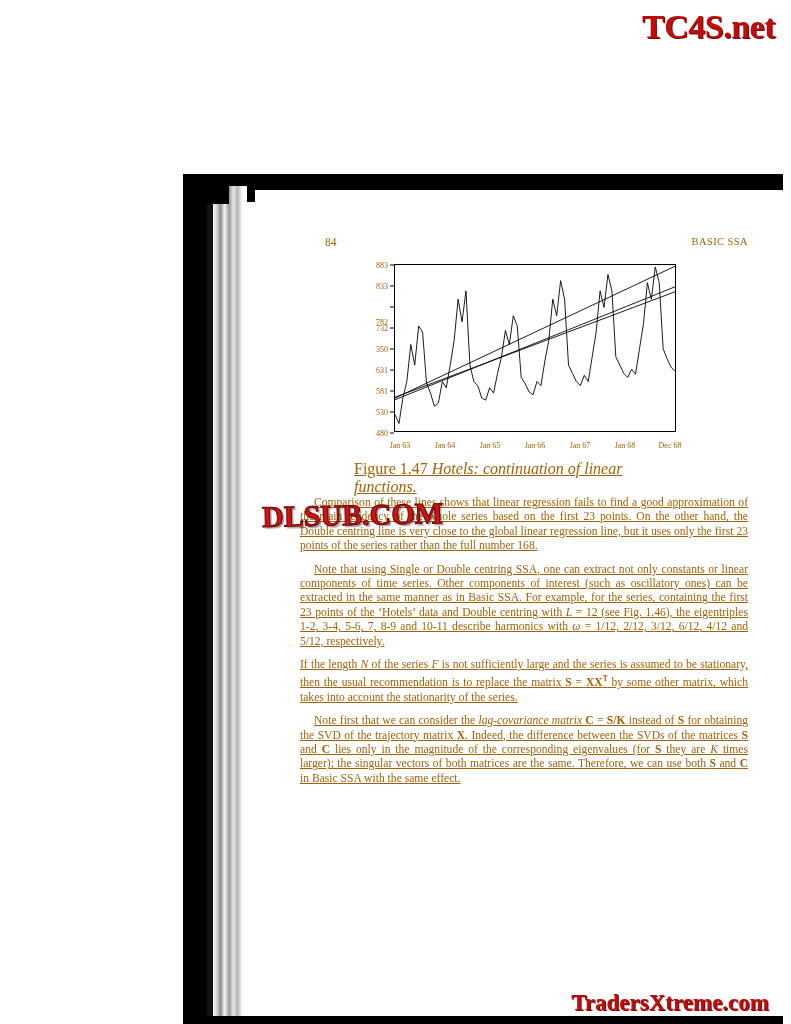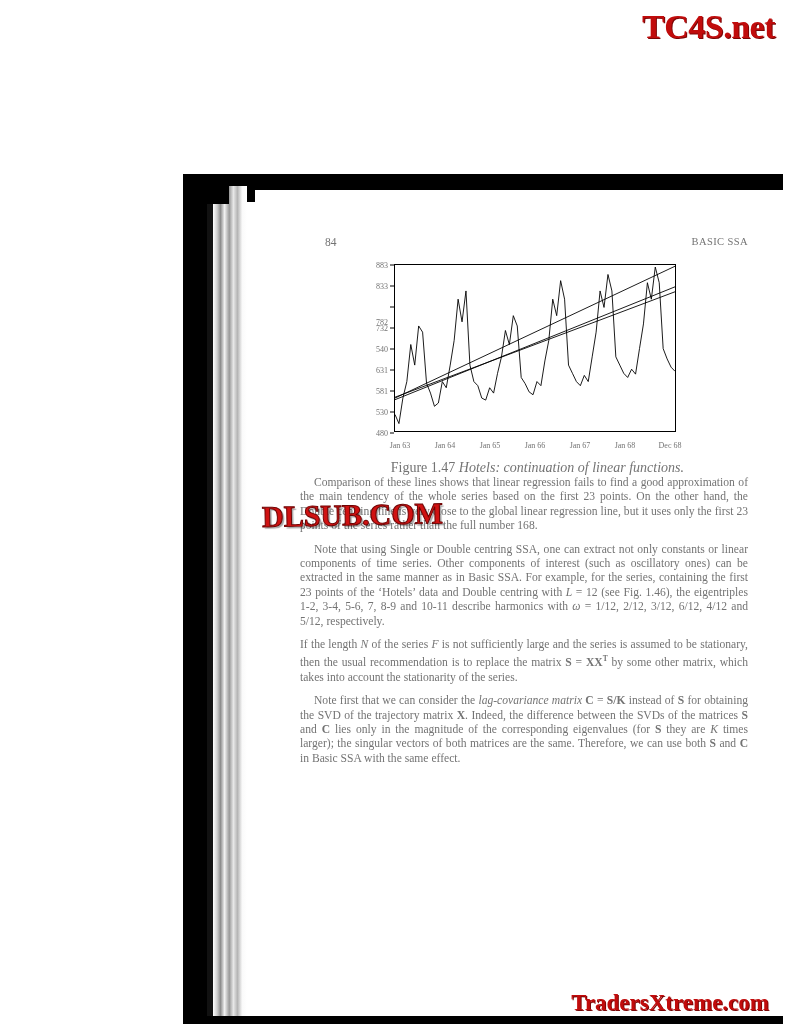--- a/index.html
+++ b/index.html
@@ -120,21 +120,22 @@
     height: 30px;
     background: #000;
   }
 
   
   .page {
     position: absolute;
     left: 300px;
     top: 236px;
     width: 448px;
-    color: #737373;
+    color: #a16207;
+    text-decoration: underline;
   }
   .runhead {
     position: relative;
     height: 16px;
     font-size: 11.5px;
     margin-bottom: 4px;
   }
   .runhead .folio {
     position: absolute;
     left: 25px;
@@ -200,22 +201,22 @@
     height: 14px;
   }
   .xlabels span {
     position: absolute;
     font-size: 8px;
     transform: translateX(-50%);
     white-space: nowrap;
   }
   .figcaption {
     margin-top: 6px;
-    text-align: right;
-    font-size: 14px;
+    text-align: left;
+    font-size: 16px;
     font-style: italic;
   }
   .figcaption .num {
     font-style: normal;
   }
 
   
   .body {
     margin-top: 0;
     font-size: 11.6px;
@@ -262,21 +263,21 @@
 
       <div class="ylabels" id="ylabels">
           <span style="top: 1px;">883</span>
           <div class="ytick" style="top: 1px; right: -4px; left: auto;"></div>
           <span style="top: 21.8437px;">833</span>
           <div class="ytick" style="top: 21.8437px; right: -4px; left: auto;"></div>
           <span style="top: 58px;">782</span>
           <div class="ytick" style="top: 43.1042px; right: -4px; left: auto;"></div>
           <span style="top: 63.9479px;">732</span>
           <div class="ytick" style="top: 63.9479px; right: -4px; left: auto;"></div>
-          <span style="top: 84.7916px;">540</span>
+          <span style="top: 84.7916px;">350</span>
           <div class="ytick" style="top: 84.7916px; right: -4px; left: auto;"></div>
           <span style="top: 106.052px;">631</span>
           <div class="ytick" style="top: 106.052px; right: -4px; left: auto;"></div>
           <span style="top: 126.896px; padding-left: 33px;">581</span>
           <div class="ytick" style="top: 126.896px; right: -4px; left: auto;"></div>
           <span style="top: 148.156px;">530</span>
           <div class="ytick" style="top: 148.156px; right: -4px; left: auto;"></div>
           <span style="top: 169px;">480</span>
           <div class="ytick" style="top: 169px; right: -4px; left: auto;"></div>
         </div>

